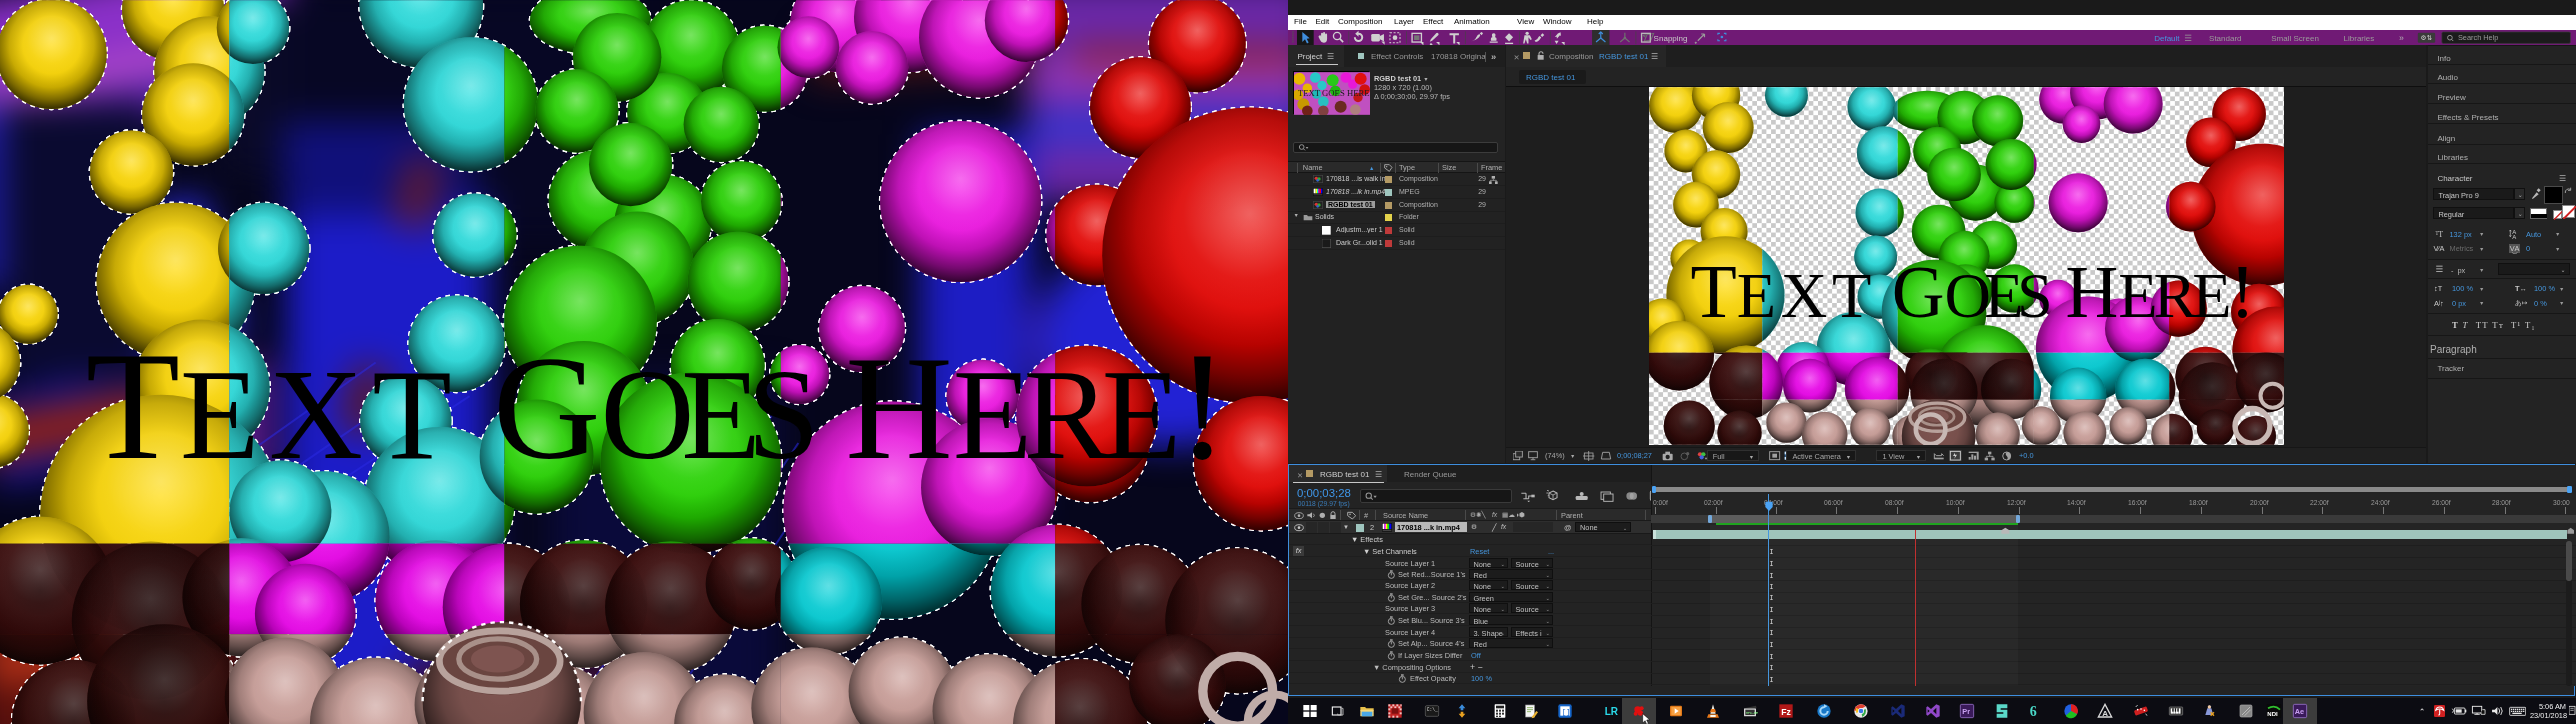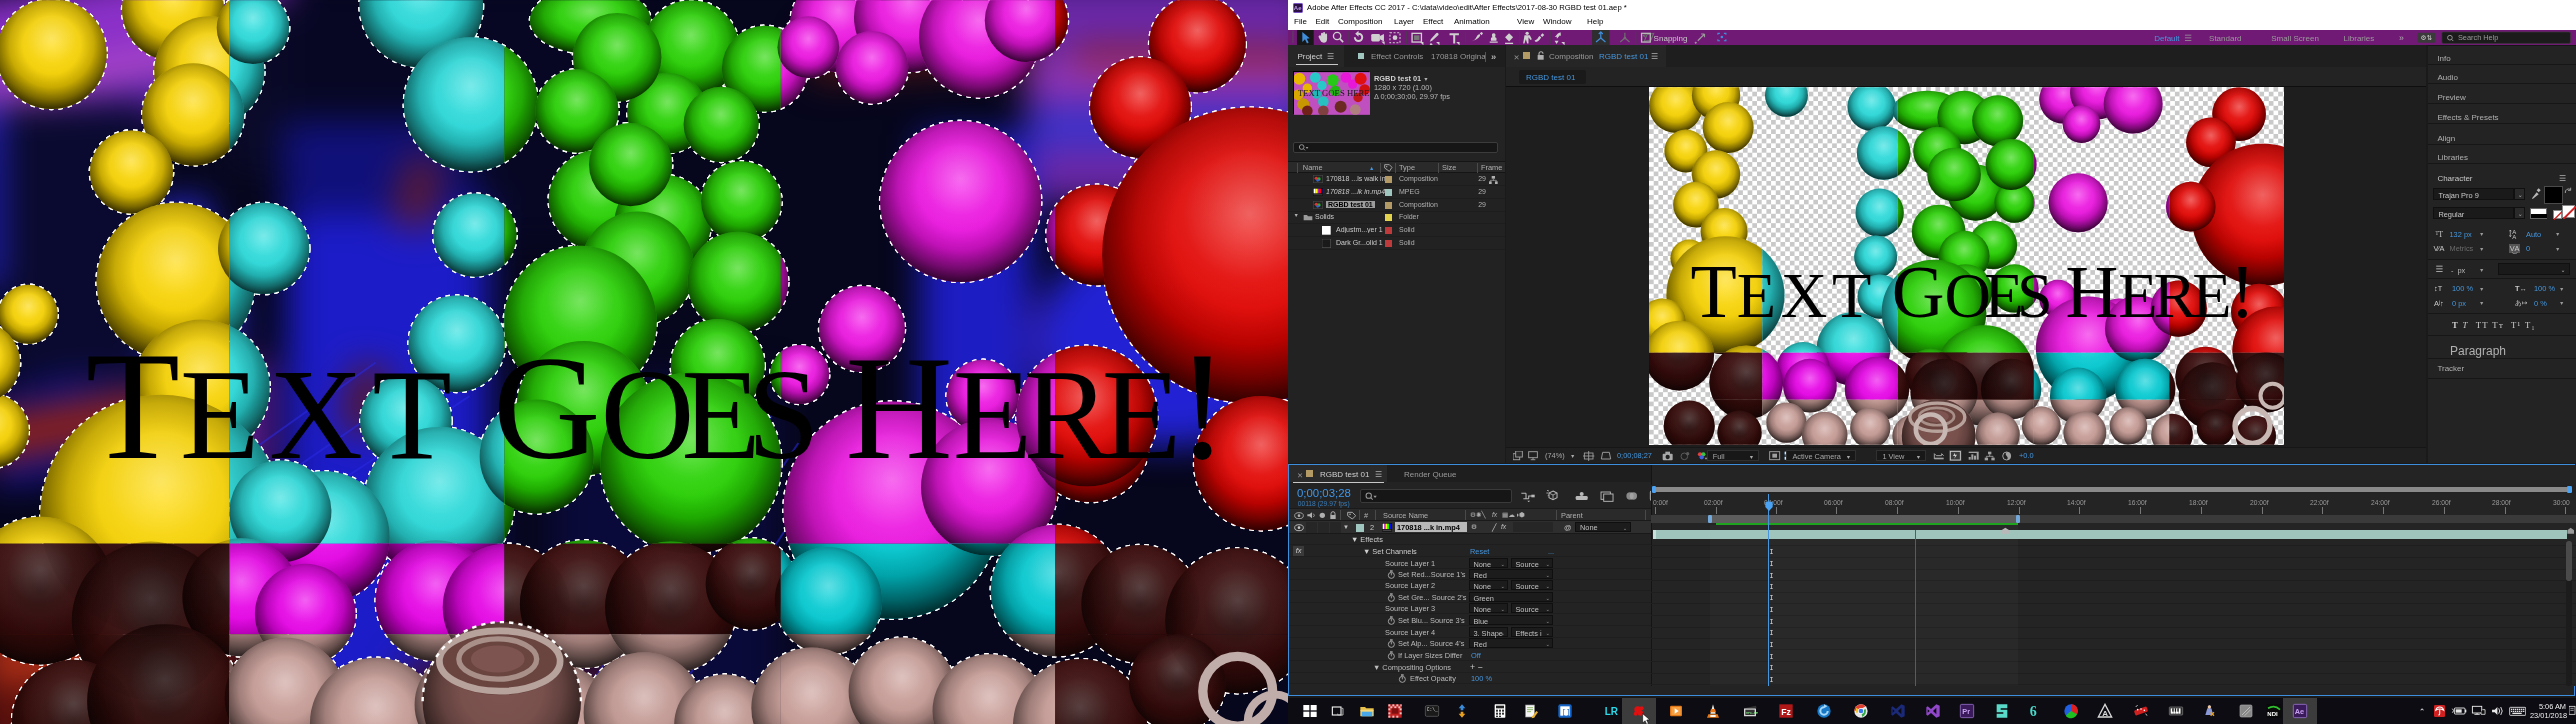--- a/index.html
+++ b/index.html
@@ -534,24 +534,20 @@
       </g>
 <g style="font-family:'Liberation Serif',serif;fill:#000;">
 <text x="128" y="683"><tspan style="font-size:230px">T</tspan><tspan style="font-size:194px;letter-spacing:14px">EXT</tspan></text>
 <text x="735" y="683"><tspan style="font-size:222px">G</tspan><tspan style="font-size:194px;letter-spacing:-20px">OES</tspan></text>
 <text x="1260" y="683"><tspan style="font-size:222px">H</tspan><tspan style="font-size:194px;letter-spacing:-13px">ERE</tspan><tspan style="font-size:232px" dx="6">!</tspan></text>
 </g>
 </svg>
 </div>
 <div id="right">
 
-<div class="abs" style="left:0;top:0;width:1288px;height:14.8px;background:#fff;color:#000;">
- <div class="abs" style="left:4.7px;top:2.7px;width:10px;height:10px;background:#2a1045;border:0.7px solid #7a52c8;border-radius:1.3px;color:#b99ae8;font-size:6px;font-weight:bold;text-align:center;line-height:8.7px;">Ae</div>
- <div class="abs" style="left:19px;top:3.4px;font-size:7.7px;color:#000;">Adobe After Effects CC 2017 - C:\data\video\edit\After Effects\2017-08-30 RGBD test 01.aep *</div>
-</div>
 
 <div class="abs" style="left:0;top:14.8px;width:1288px;height:14.8px;background:#fff;color:#000;font-size:8px;">
  <span class="abs" style="left:6px;top:2.7px">File</span>
       <span class="abs" style="left:27.5px;top:2.7px">Edit</span>
  <span class="abs" style="left:50px;top:2.7px">Composition</span>
       <span class="abs" style="left:106px;top:2.7px">Layer</span>
  <span class="abs" style="left:135px;top:2.7px">Effect</span>
       <span class="abs" style="left:166px;top:2.7px">Animation</span>
  <span class="abs" style="left:229px;top:2.7px">View</span>
       <span class="abs" style="left:255px;top:2.7px">Window</span>
@@ -1417,21 +1413,21 @@
       <span class="abs" style="left:131px;top:241px;color:#999;font-size:5.4px;">▼</span>
  <span class="abs" style="left:6px;top:254px;color:#c8c8c8;">Aʲ↑</span>
  <span class="abs" style="left:24px;top:254px;color:#4596dd;">0 px</span>
       <span class="abs" style="left:51px;top:255px;color:#999;font-size:5.4px;">▼</span>
  <span class="abs" style="left:87px;top:254px;color:#c8c8c8;font-size:6.7px;">あ↦</span>
  <span class="abs" style="left:106px;top:254px;color:#4596dd;">0 %</span>
       <span class="abs" style="left:131px;top:255px;color:#999;font-size:5.4px;">▼</span>
  <div class="abs" style="left:0;top:268px;width:148px;height:0.7px;background:#161616;"></div>
  <div class="abs" style="left:24px;top:275px;color:#d0d0d0;font-size:8.7px;font-family:'Liberation Serif';letter-spacing:1.3px;"><b>T</b>&nbsp;<i>T</i>&nbsp;&nbsp;TT&nbsp;Tт&nbsp;&nbsp;T¹&nbsp;T₁</div>
  <div class="abs" style="left:0;top:290px;width:148px;height:0.7px;background:#161616;"></div>
- <span class="abs" style="left:22px;top:299px;color:#b0b0b0;font-size:12px;">Paragraph</span>
+ <span class="abs" style="left:2px;top:299px;color:#b0b0b0;font-size:10px;">Paragraph</span>
  <div class="abs" style="left:0;top:313px;width:148px;height:0.7px;background:#161616;"></div>
  <span class="abs" style="left:9.4px;top:319px;color:#b0b0b0;font-size:8px;">Tracker</span>
  <div class="abs" style="left:0;top:333px;width:148px;height:0.7px;background:#161616;"></div>
 </div>
 
 <div class="abs" style="left:0;top:464px;width:1287px;height:232px;background:#232323;border:1.3px solid #3e8ede;">
 
  <div class="abs" style="left:0;top:0;width:1284px;height:17.4px;background:#1e1e1e;"></div>
  <div class="abs" style="left:0;top:0;width:98px;height:17.4px;background:#2a2a2a;"></div>
  <span class="abs" style="left:8px;top:6px;color:#909090;">✕</span>

